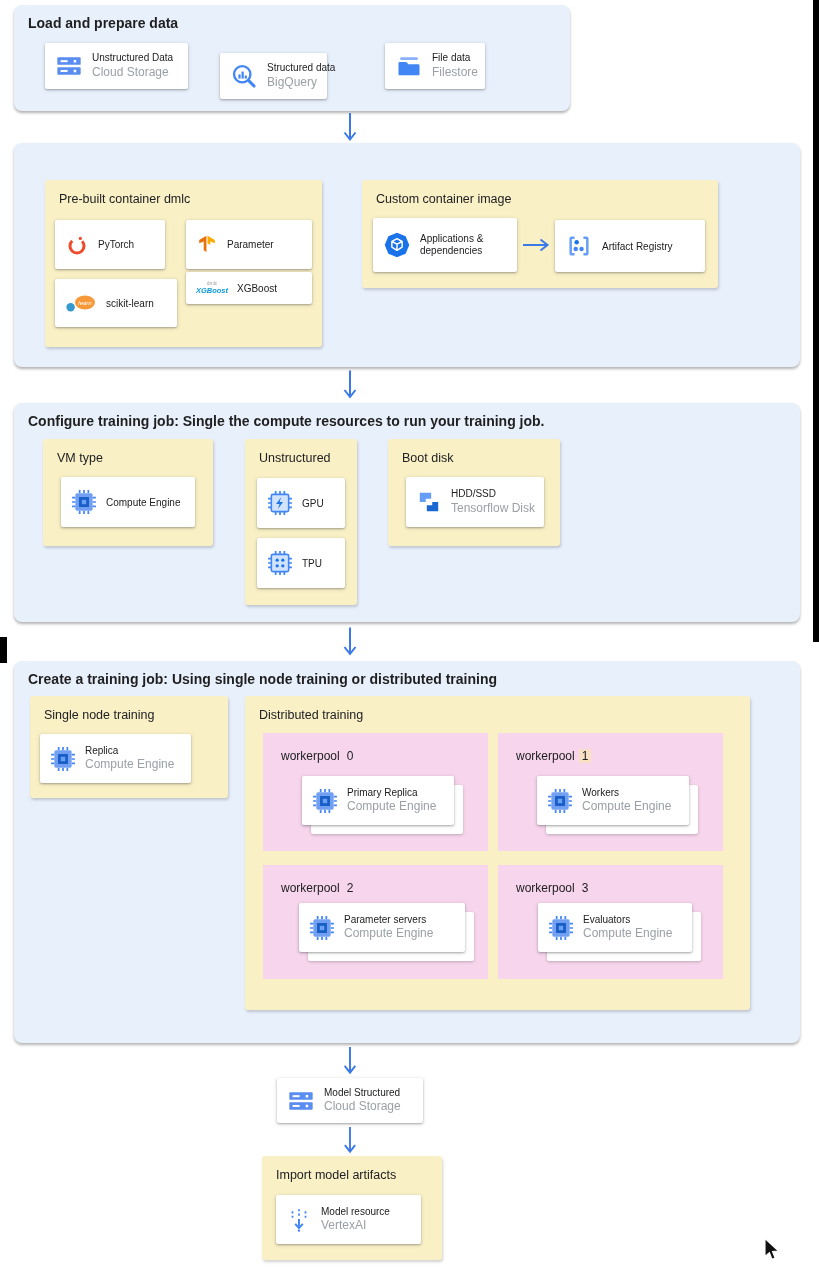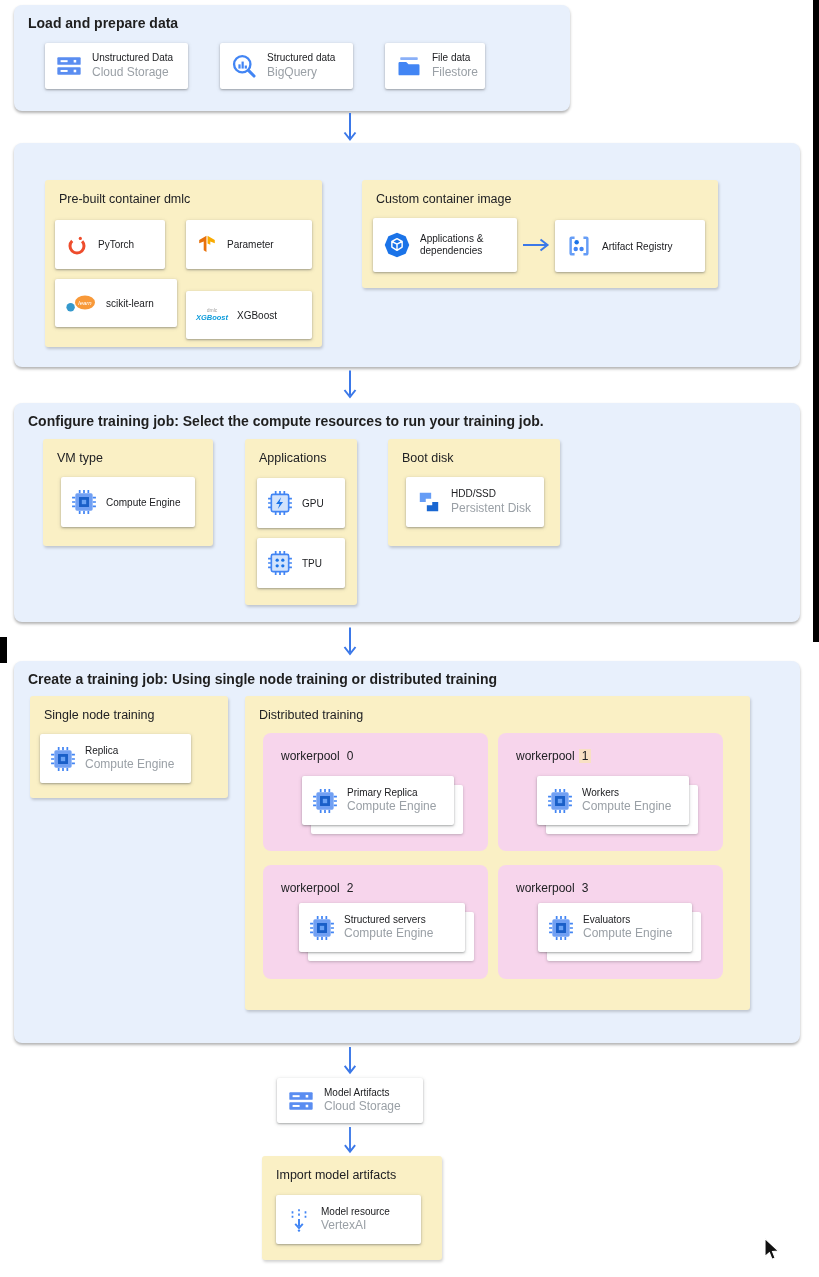--- a/index.html
+++ b/index.html
@@ -3,21 +3,21 @@
 <meta charset="utf-8">
 <style>
   html,body{margin:0;padding:0;background:#fff;}
   #page{position:relative;width:819px;height:1277px;background:#fff;overflow:hidden;
         font-family:"Liberation Sans",sans-serif;color:#202124;}
   .section{position:absolute;background:#E8F0FC;border-radius:8px;
            box-shadow:0 2px 3px rgba(0,0,0,0.30);}
   .section-title{position:absolute;left:14px;top:10px;font-size:14px;font-weight:bold;color:#1F1F1F;white-space:nowrap;}
   .group{position:absolute;background:#FAF0C5;border-radius:3px;box-shadow:1px 2px 3px rgba(0,0,0,0.18);}
   .group-title{position:absolute;left:14px;top:12px;font-size:12.5px;color:#202124;white-space:nowrap;}
-  .pool{position:absolute;background:#F7D5EC;border-radius:8px;}
+  .pool{position:absolute;background:#F7D5EC;border-radius:0;}
   .pool-title{position:absolute;left:18px;top:16px;font-size:12px;color:#202124;white-space:nowrap;}
   .pool-title .num{margin-left:4px;padding:0 3px;}
   .pool-title .num.hl{background:#F8E0C4;}
   .card{position:absolute;background:#fff;border-radius:2px;box-sizing:border-box;
         box-shadow:0 1px 2px rgba(60,64,67,.35),0 1px 4px rgba(60,64,67,.18);
         display:flex;align-items:center;padding-left:10px;gap:9px;}
   .ghost{position:absolute;background:#fff;border-radius:2px;box-shadow:0 1px 3px rgba(60,64,67,.30);}
   .icon{flex:0 0 auto;display:block;}
   .txt{display:flex;flex-direction:column;line-height:1.32;}
   .label{font-size:10px;color:#202124;white-space:nowrap;}
@@ -47,21 +47,21 @@
         <rect x="4.8" y="15.4" width="6" height="1.7" fill="#fff"></rect>
         <rect x="16" y="6.8" width="2.2" height="2.2" fill="#fff"></rect>
         <rect x="16" y="15.2" width="2.2" height="2.2" fill="#fff"></rect>
       </svg>
       <span class="txt">
         <span class="label">Unstructured Data</span>
         <span class="sub">Cloud Storage</span>
       </span>
     </div>
 
-    <div class="card" style="left:206px;top:38px;width:133px;height:46px">
+    <div class="card" style="left:206px;top:48px;width:107px;height:46px">
       <svg class="icon" width="28" height="28" viewBox="0 0 24 24">
         <circle cx="10.5" cy="10.5" r="7" fill="none" stroke="#4285F4" stroke-width="2"></circle>
         <path d="M15.8 15.8 L20.6 20.6" stroke="#4285F4" stroke-width="2.6" stroke-linecap="round"></path>
         <rect x="7.2" y="10.6" width="1.9" height="3.6" fill="#4285F4"></rect>
         <rect x="9.9" y="8.2" width="1.9" height="6" fill="#4285F4"></rect>
         <rect x="12.6" y="11.6" width="1.9" height="2.6" fill="#4285F4"></rect>
       </svg>
       <span class="txt">
         <span class="label">Structured data</span>
         <span class="sub">BigQuery</span>
@@ -108,21 +108,21 @@
 
       <div class="card" style="left:10px;top:99px;width:122px;height:48px">
         <svg class="icon" width="32" height="21" viewBox="0 0 32 21">
           <ellipse cx="20" cy="9.5" rx="10" ry="7" fill="#F89939"></ellipse>
           <circle cx="5.6" cy="14.2" r="4.2" fill="#3499CD"></circle>
           <text x="20" y="12" font-size="6" font-style="italic" fill="#fff" text-anchor="middle">learn</text>
         </svg>
         <span class="label">scikit-learn</span>
       </div>
 
-      <div class="card" style="left:141px;top:111px;width:126px;height:48px">
+      <div class="card" style="left:141px;top:92px;width:126px;height:32px">
         <span class="icon xgb">
           <i>dmlc</i>
           <b>XGBoost</b>
         </span>
         <span class="label">XGBoost</span>
       </div>
     </div>
 
     <div class="group" style="left:348px;top:37px;width:356px;height:108px">
       <div class="group-title">Custom container image</div>
@@ -152,37 +152,37 @@
       </div>
     </div>
   </div>
 
   <svg class="varrow" style="left:342px;top:369px" width="16" height="31" viewBox="0 0 16 30">
     <path d="M8 1 V26" stroke="#3B78E8" stroke-width="2" fill="none"></path>
     <path d="M2.5 20.5 L8 27.5 L13.5 20.5" stroke="#3B78E8" stroke-width="2" fill="none"></path>
   </svg>
 
   <div class="section" style="left:14px;top:403px;width:786px;height:219px">
-    <div class="section-title">Configure training job: Select the compute resources to run your training job.</div>
+    <div class="section-title">Configure training job: Single the compute resources to run your training job.</div>
 
     <div class="group" style="left:29px;top:36px;width:170px;height:107px">
       <div class="group-title">VM type</div>
       <div class="card" style="left:18px;top:38px;width:134px;height:50px">
         <svg class="icon" width="26" height="26" viewBox="0 0 24 24">
           <path d="M8 1v3 M12 1v3 M16 1v3 M8 20v3 M12 20v3 M16 20v3 M1 8h3 M1 12h3 M1 16h3 M20 8h3 M20 12h3 M20 16h3" stroke="#4285F4" stroke-width="1.6"></path>
           <rect x="4" y="4" width="16" height="16" rx="1.5" fill="#71A0F3"></rect>
           <rect x="7.4" y="7.4" width="9.2" height="9.2" fill="#1A5FC8"></rect>
           <rect x="10" y="10" width="4" height="4" fill="#69A2F5"></rect>
         </svg>
         <span class="label">Compute Engine</span>
       </div>
     </div>
 
     <div class="group" style="left:231px;top:36px;width:112px;height:166px">
-      <div class="group-title">Applications</div>
+      <div class="group-title">Unstructured</div>
       <div class="card" style="left:12px;top:39px;width:88px;height:50px">
         <svg class="icon" width="26" height="26" viewBox="0 0 24 24">
           <path d="M8 1v3 M12 1v3 M16 1v3 M8 20v3 M12 20v3 M16 20v3 M1 8h3 M1 12h3 M1 16h3 M20 8h3 M20 12h3 M20 16h3" stroke="#4285F4" stroke-width="1.6"></path>
           <rect x="4" y="4" width="16" height="16" rx="1.5" fill="#D2E3FC" stroke="#4285F4" stroke-width="1.5"></rect>
           <path d="M13 6.6 l-4.6 6.4 h3.2 l-1.6 4.6 4.8 -6.6 h-3.2 z" fill="#1A73E8"></path>
         </svg>
         <span class="label">GPU</span>
       </div>
       <div class="card" style="left:12px;top:99px;width:88px;height:50px">
         <svg class="icon" width="26" height="26" viewBox="0 0 24 24">
@@ -199,21 +199,21 @@
 
     <div class="group" style="left:374px;top:36px;width:172px;height:107px">
       <div class="group-title">Boot disk</div>
       <div class="card" style="left:18px;top:38px;width:138px;height:50px">
         <svg class="icon" width="26" height="26" viewBox="0 0 24 24">
           <path d="M3.5 3.5 h10.5 v5.5 H9 v3 H3.5 z" fill="#669DF6"></path>
           <path d="M20.5 20.5 H10 v-5.5 h5 v-3 h5.5 z" fill="#1967D2"></path>
         </svg>
         <span class="txt">
           <span class="label">HDD/SSD</span>
-          <span class="sub">Persistent Disk</span>
+          <span class="sub">Tensorflow Disk</span>
         </span>
       </div>
     </div>
   </div>
 
   <svg class="varrow" style="left:342px;top:626px" width="16" height="31" viewBox="0 0 16 30">
     <path d="M8 1 V26" stroke="#3B78E8" stroke-width="2" fill="none"></path>
     <path d="M2.5 20.5 L8 27.5 L13.5 20.5" stroke="#3B78E8" stroke-width="2" fill="none"></path>
   </svg>
 
@@ -283,21 +283,21 @@
         </div>
         <div class="ghost" style="left:45px;top:47px;width:166px;height:49px"></div>
         <div class="card" style="left:36px;top:38px;width:166px;height:49px">
           <svg class="icon" width="26" height="26" viewBox="0 0 24 24">
             <path d="M8 1v3 M12 1v3 M16 1v3 M8 20v3 M12 20v3 M16 20v3 M1 8h3 M1 12h3 M1 16h3 M20 8h3 M20 12h3 M20 16h3" stroke="#4285F4" stroke-width="1.6"></path>
             <rect x="4" y="4" width="16" height="16" rx="1.5" fill="#71A0F3"></rect>
             <rect x="7.4" y="7.4" width="9.2" height="9.2" fill="#1A5FC8"></rect>
             <rect x="10" y="10" width="4" height="4" fill="#69A2F5"></rect>
           </svg>
           <span class="txt">
-            <span class="label">Structured servers</span>
+            <span class="label">Parameter servers</span>
             <span class="sub">Compute Engine</span>
           </span>
         </div>
       </div>
 
       <div class="pool" style="left:253px;top:169px;width:225px;height:114px">
         <div class="pool-title">
           <span>workerpool</span><span class="num">3</span>
         </div>
         <div class="ghost" style="left:49px;top:47px;width:154px;height:49px"></div>
@@ -325,21 +325,21 @@
   <div class="card" style="left:277px;top:1078px;width:146px;height:45px">
     <svg class="icon" width="28" height="28" viewBox="0 0 24 24">
       <rect x="2" y="4.6" width="20" height="6.4" rx="0.8" fill="#5A8DF1"></rect>
       <rect x="2" y="13" width="20" height="6.4" rx="0.8" fill="#5A8DF1"></rect>
       <rect x="4.8" y="7" width="6" height="1.7" fill="#fff"></rect>
       <rect x="4.8" y="15.4" width="6" height="1.7" fill="#fff"></rect>
       <rect x="16" y="6.8" width="2.2" height="2.2" fill="#fff"></rect>
       <rect x="16" y="15.2" width="2.2" height="2.2" fill="#fff"></rect>
     </svg>
     <span class="txt">
-      <span class="label">Model Artifacts</span>
+      <span class="label">Model Structured</span>
       <span class="sub">Cloud Storage</span>
     </span>
   </div>
 
   <svg class="varrow" style="left:342px;top:1126px" width="16" height="28" viewBox="0 0 16 30">
     <path d="M8 1 V26" stroke="#3B78E8" stroke-width="2" fill="none"></path>
     <path d="M2.5 20.5 L8 27.5 L13.5 20.5" stroke="#3B78E8" stroke-width="2" fill="none"></path>
   </svg>
 
   <div class="group" style="left:262px;top:1156px;width:180px;height:104px">

